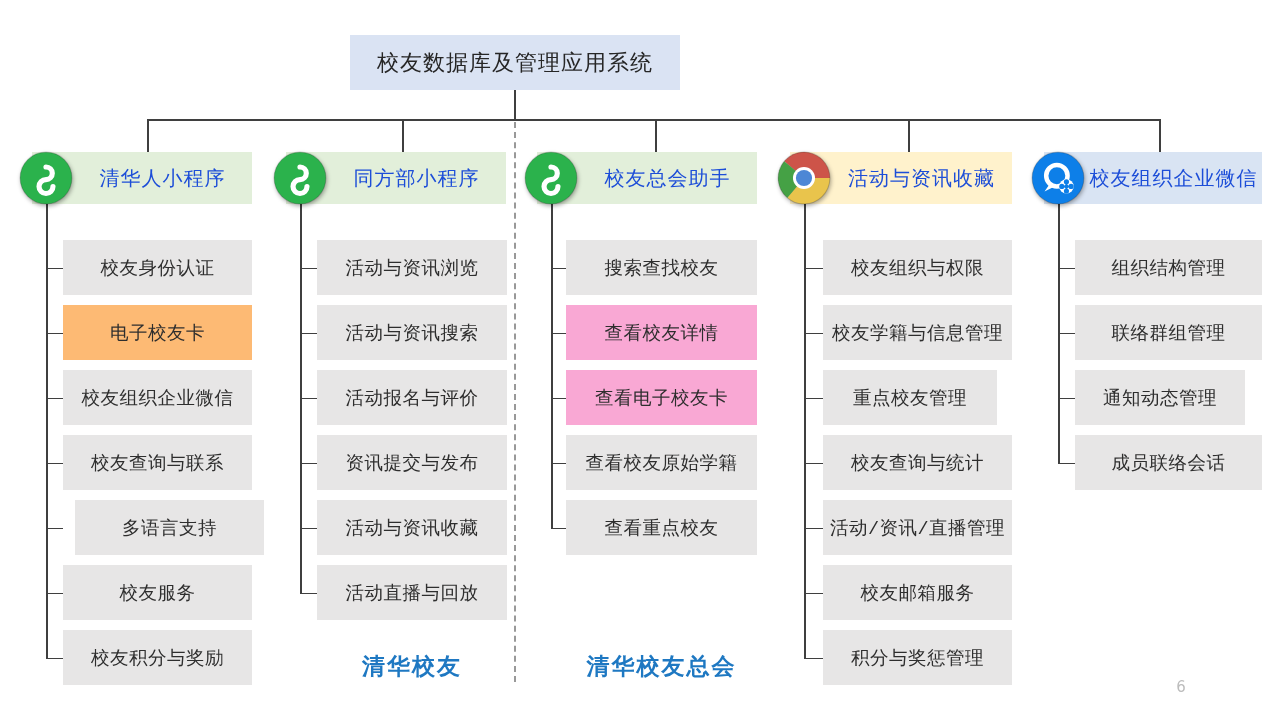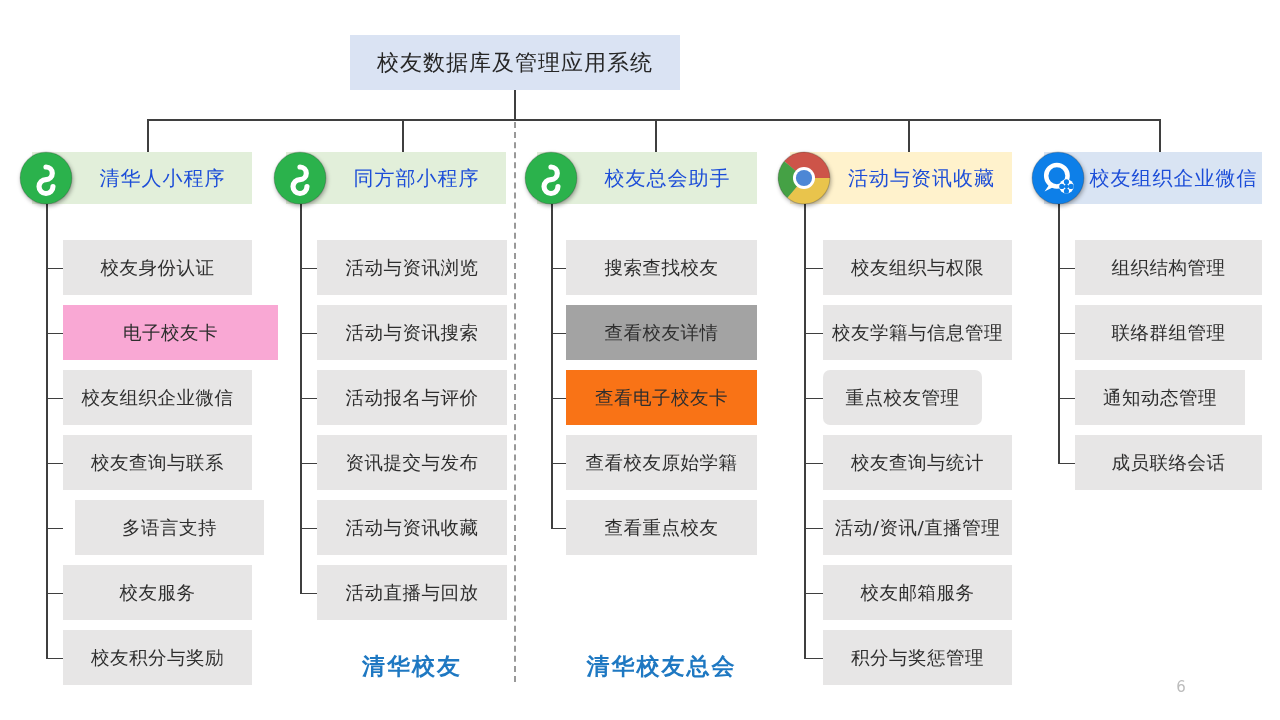--- a/index.html
+++ b/index.html
@@ -62,21 +62,21 @@
         <div class="icon" style="left: 19px;">
           <svg viewBox="0 0 48 48">
       <circle cx="24" cy="24" r="23" fill="#2bb24c" stroke="rgba(0,0,0,.18)" stroke-width="1"></circle>
       <path d="M24 14.2a5.6 5.6 0 0 1 0 11.2a6.2 6.2 0 1 0 6.2 6.2" fill="none" stroke="#ffffff" stroke-width="4.6" stroke-linecap="round"></path>
     </svg>
         </div>
         <div class="line" style="left: 46px; top: 204px; width: 1.5px; height: 453.5px; background: rgb(63, 63, 63);"></div>
         <div class="line" style="left: 46px; top: 267.5px; width: 17px; height: 1.5px; background: rgb(63, 63, 63);"></div>
         <div class="item-box" style="left: 63px; width: 189px; top: 240px; background: rgb(231, 230, 230);">校友身份认证</div>
         <div class="line" style="left: 46px; top: 332.5px; width: 17px; height: 1.5px; background: rgb(63, 63, 63);"></div>
-        <div class="item-box" style="left: 63px; width: 215px; top: 305px; background: #f9a8d4;">电子校友卡</div>
+        <div class="item-box" style="left: 63px; width: 189px; top: 305px; background: #fdba74;">电子校友卡</div>
         <div class="line" style="left: 46px; top: 397.5px; width: 17px; height: 1.5px; background: rgb(63, 63, 63);"></div>
         <div class="item-box" style="left: 63px; width: 189px; top: 370px; background: rgb(231, 230, 230);">校友组织企业微信</div>
         <div class="line" style="left: 46px; top: 462.5px; width: 17px; height: 1.5px; background: rgb(63, 63, 63);"></div>
         <div class="item-box" style="left: 63px; width: 189px; top: 435px; background: rgb(231, 230, 230);">校友查询与联系</div>
         <div class="line" style="left: 46px; top: 527.5px; width: 17px; height: 1.5px; background: rgb(63, 63, 63);"></div>
         <div class="item-box" style="left: 75px; width: 189px; top: 500px; background: rgb(231, 230, 230);">多语言支持</div>
         <div class="line" style="left: 46px; top: 592.5px; width: 17px; height: 1.5px; background: rgb(63, 63, 63);"></div>
         <div class="item-box" style="left: 63px; width: 189px; top: 565px; background: rgb(231, 230, 230);">校友服务</div>
         <div class="line" style="left: 46px; top: 657.5px; width: 17px; height: 1.5px; background: rgb(63, 63, 63);"></div>
         <div class="item-box" style="left: 63px; width: 189px; top: 630px; background: rgb(231, 230, 230);">校友积分与奖励</div>
@@ -113,23 +113,23 @@
         <div class="icon" style="left: 524px;">
           <svg viewBox="0 0 48 48">
       <circle cx="24" cy="24" r="23" fill="#2bb24c" stroke="rgba(0,0,0,.18)" stroke-width="1"></circle>
       <path d="M24 14.2a5.6 5.6 0 0 1 0 11.2a6.2 6.2 0 1 0 6.2 6.2" fill="none" stroke="#ffffff" stroke-width="4.6" stroke-linecap="round"></path>
     </svg>
         </div>
         <div class="line" style="left: 551px; top: 204px; width: 1.5px; height: 323.5px; background: rgb(63, 63, 63);"></div>
         <div class="line" style="left: 551px; top: 267.5px; width: 15px; height: 1.5px; background: rgb(63, 63, 63);"></div>
         <div class="item-box" style="left: 566px; width: 191px; top: 240px; background: rgb(231, 230, 230);">搜索查找校友</div>
         <div class="line" style="left: 551px; top: 332.5px; width: 15px; height: 1.5px; background: rgb(63, 63, 63);"></div>
-        <div class="item-box" style="left: 566px; width: 191px; top: 305px; background: #a3a3a3;">查看校友详情</div>
+        <div class="item-box" style="left: 566px; width: 191px; top: 305px; background: #f9a8d4;">查看校友详情</div>
         <div class="line" style="left: 551px; top: 397.5px; width: 15px; height: 1.5px; background: rgb(63, 63, 63);"></div>
-        <div class="item-box" style="left: 566px; width: 191px; top: 370px; background: #f97316;">查看电子校友卡</div>
+        <div class="item-box" style="left: 566px; width: 191px; top: 370px; background: #f9a8d4;">查看电子校友卡</div>
         <div class="line" style="left: 551px; top: 462.5px; width: 15px; height: 1.5px; background: rgb(63, 63, 63);"></div>
         <div class="item-box" style="left: 566px; width: 191px; top: 435px; background: rgb(231, 230, 230);">查看校友原始学籍</div>
         <div class="line" style="left: 551px; top: 527.5px; width: 15px; height: 1.5px; background: rgb(63, 63, 63);"></div>
         <div class="item-box" style="left: 566px; width: 191px; top: 500px; background: rgb(231, 230, 230);">查看重点校友</div>
         <div class="col-footer" style="left: 566px; width: 191px; color: rgb(30, 120, 194);">清华校友总会</div>
       </div>
       <div>
         <div class="line" style="left: 908px; top: 119px; width: 1.5px; height: 33px; background: rgb(63, 63, 63);"></div>
         <div class="hdr-rect" style="left: 790px; width: 222px; background: rgb(255, 242, 204);"></div>
         <div class="hdr-label" style="left: 831px; width: 181px;">活动与资讯收藏</div>
@@ -142,25 +142,25 @@
       <circle cx="24" cy="24" r="9.8" fill="#ffffff"></circle>
       <circle cx="24" cy="24" r="7.2" fill="#4d87d5"></circle>
     </svg>
         </div>
         <div class="line" style="left: 804px; top: 204px; width: 1.5px; height: 453.5px; background: rgb(63, 63, 63);"></div>
         <div class="line" style="left: 804px; top: 267.5px; width: 19px; height: 1.5px; background: rgb(63, 63, 63);"></div>
         <div class="item-box" style="left: 823px; width: 189px; top: 240px; background: rgb(231, 230, 230);">校友组织与权限</div>
         <div class="line" style="left: 804px; top: 332.5px; width: 19px; height: 1.5px; background: rgb(63, 63, 63);"></div>
         <div class="item-box" style="left: 823px; width: 189px; top: 305px; background: rgb(231, 230, 230);">校友学籍与信息管理</div>
         <div class="line" style="left: 804px; top: 397.5px; width: 19px; height: 1.5px; background: rgb(63, 63, 63);"></div>
-        <div class="item-box" style="left: 823px; width: 159px; top: 370px; background: rgb(231, 230, 230); border-radius: 7px;">重点校友管理</div>
+        <div class="item-box" style="left: 823px; width: 174px; top: 370px; background: rgb(231, 230, 230);">重点校友管理</div>
         <div class="line" style="left: 804px; top: 462.5px; width: 19px; height: 1.5px; background: rgb(63, 63, 63);"></div>
         <div class="item-box" style="left: 823px; width: 189px; top: 435px; background: rgb(231, 230, 230);">校友查询与统计</div>
         <div class="line" style="left: 804px; top: 527.5px; width: 19px; height: 1.5px; background: rgb(63, 63, 63);"></div>
-        <div class="item-box" style="left: 823px; width: 189px; top: 500px; background: rgb(231, 230, 230);">活动/资讯/直播管理</div>
+        <div class="item-box" style="left: 823px; width: 189px; top: 500px; background: rgb(231, 230, 230); font-family: Liberation Mono, monospace;">活动/资讯/直播管理</div>
         <div class="line" style="left: 804px; top: 592.5px; width: 19px; height: 1.5px; background: rgb(63, 63, 63);"></div>
         <div class="item-box" style="left: 823px; width: 189px; top: 565px; background: rgb(231, 230, 230);">校友邮箱服务</div>
         <div class="line" style="left: 804px; top: 657.5px; width: 19px; height: 1.5px; background: rgb(63, 63, 63);"></div>
         <div class="item-box" style="left: 823px; width: 189px; top: 630px; background: rgb(231, 230, 230);">积分与奖惩管理</div>
       </div>
       <div>
         <div class="line" style="left: 1159px; top: 119px; width: 1.5px; height: 33px; background: rgb(63, 63, 63);"></div>
         <div class="hdr-rect" style="left: 1044px; width: 218px; background: rgb(217, 228, 243);"></div>
         <div class="hdr-label" style="left: 1085px; width: 177px;">校友组织企业微信</div>
         <div class="icon" style="left: 1031px;">

